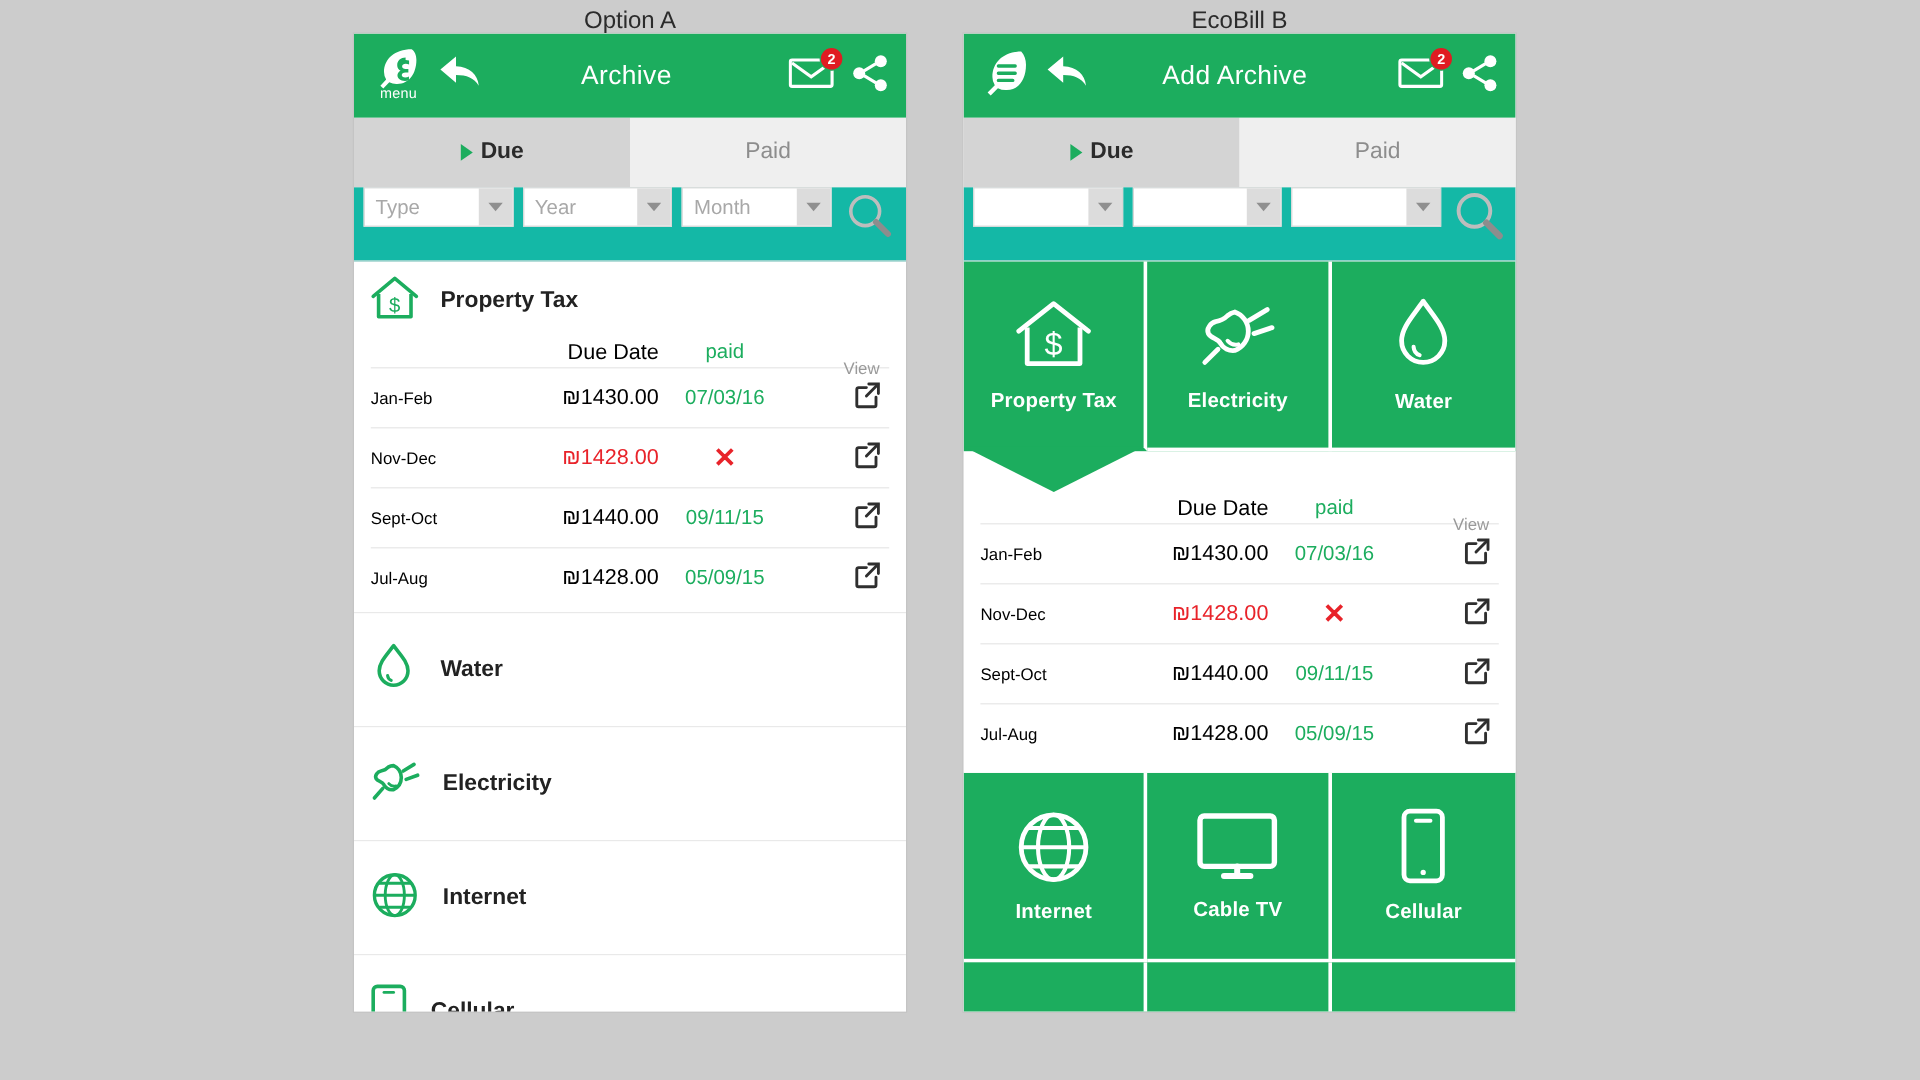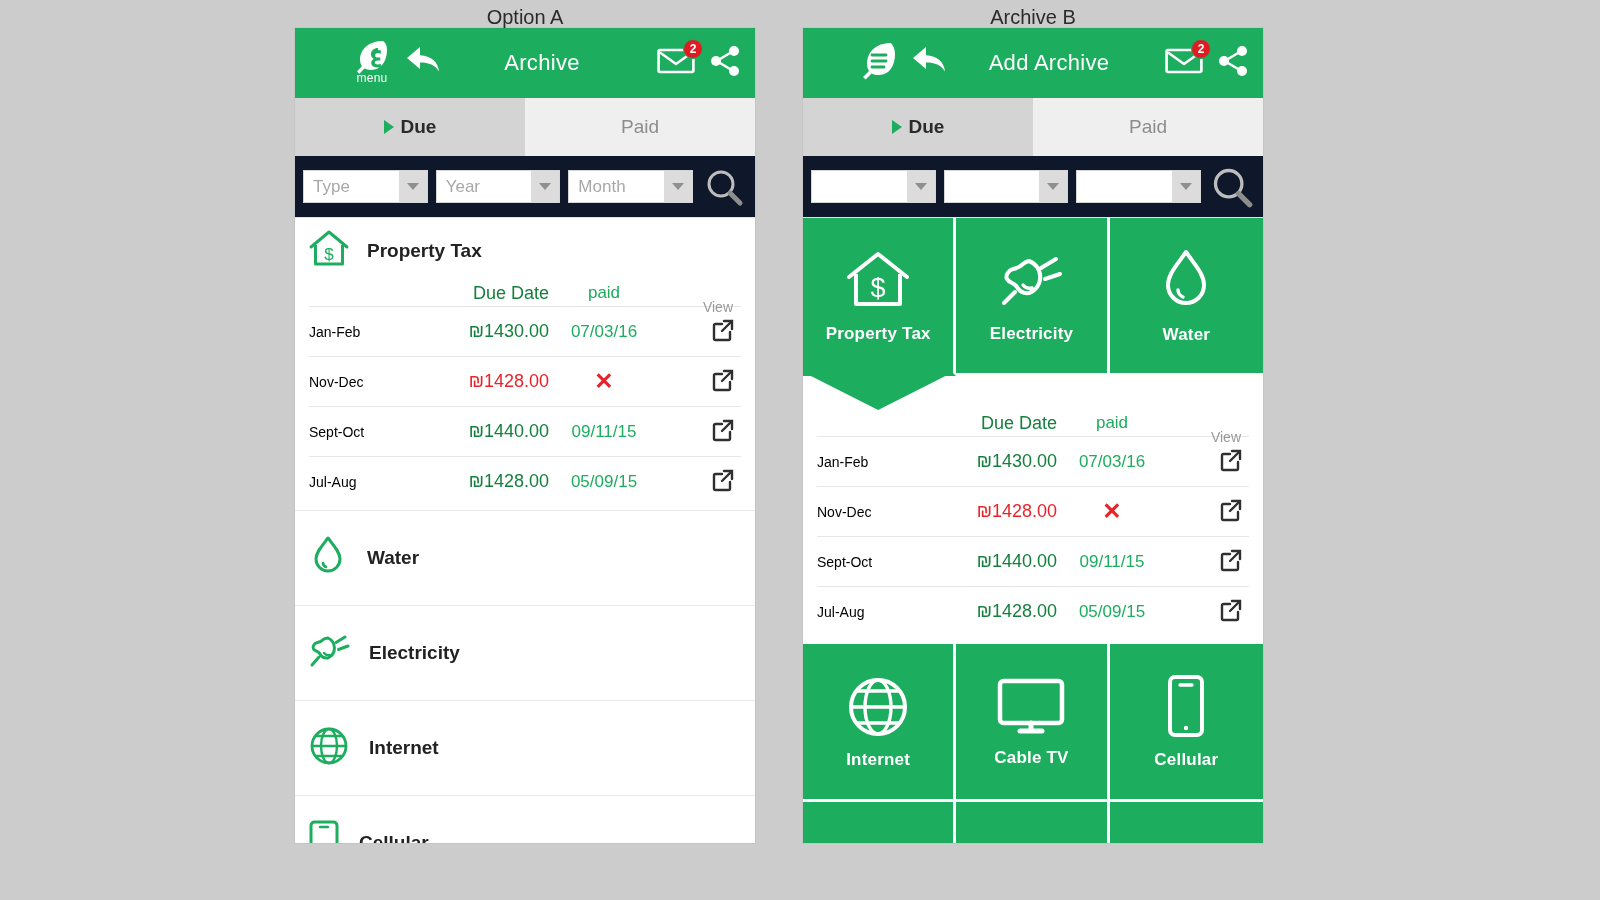--- a/index.html
+++ b/index.html
@@ -37,21 +37,21 @@
 
   
   .appbar {
     position: relative;
     height: 70px;
     background: #1cad5e;
     display: flex;
     align-items: center;
     padding: 0 14px;
   }
-  .appbar-left { display: flex; align-items: center; gap: 6px; margin-left: 40px; }
+  .appbar-left { display: flex; align-items: center; gap: 6px; }
   .logo-wrap { position: relative; width: 46px; height: 56px;
                display: flex; flex-direction: column; align-items: center;
                justify-content: flex-start; }
   .logo-wrap svg { display: block; }
   .menu-label {
     font-size: 12px; color: #ffffff; line-height: 1;
     margin-top: -5px; letter-spacing: .2px;
   }
   .back-icon { margin-left: 4px; }
   .appbar-title {
@@ -87,23 +87,23 @@
   .tri {
     width: 0; height: 0;
     border-left: 10px solid #1cad5e;
     border-top: 7px solid transparent;
     border-bottom: 7px solid transparent;
   }
 
   
   .filterbar {
     height: 62px;
-    background: #0f172a;
+    background: #14b8a6;
     border-bottom: 1px solid #e3e3e3;
-    display: flex; align-items: center;
+    display: flex; align-items: flex-start;
     padding: 0 8px;
     gap: 8px;
   }
   .select {
     height: 33px;
     display: flex; align-items: stretch;
     border: 1px solid #d6d6d6;
     background: #ffffff;
     flex: 1;
     min-width: 0;
@@ -157,21 +157,21 @@
     display: flex; align-items: center;
     height: 26px;
     font-size: 14px; color: #9a9a9a;
   }
   .tr {
     display: flex; align-items: center;
     height: 50px;
     border-top: 1px solid #e7e7e7;
   }
   .c-period { width: 112px; font-size: 14px; color: #000000; }
-  .c-amount { width: 128px; text-align: right; font-size: 18px; color: #15803d; }
+  .c-amount { width: 128px; text-align: right; font-size: 18px; color: #000000; }
   .c-paid   { width: 110px; text-align: center; font-size: 17px; color: #1cad5e; }
   .c-view   { flex: 1; text-align: right; padding-right: 6px; }
   .thead .c-period { width: 112px; }
   .thead .c-amount { width: 128px; text-align: right; }
   .thead .c-paid { width: 110px; text-align: center; }
   .thead .c-view { flex: 1; padding-right: 8px; margin-top: 28px; }
   .overdue .c-amount { color: #e8232a; }
   .xmark {
     color: #e8232a; font-size: 23px; font-weight: bold;
     line-height: 1;
@@ -207,21 +207,21 @@
 
   .tileblock-bottom { margin-top: 0; }
   .table-b { padding: 0 14px 8px 14px; background: #fff; position: relative; z-index: 1; }
 </style>
 </head>
 <body>
 
 <div class="stage">
 
   <div class="option-caption" id="caption-a">Option A</div>
-  <div class="option-caption" id="caption-b">Archive B</div>
+  <div class="option-caption" id="caption-b">EcoBill B</div>
 
   <div class="phone" id="phone-a">
 
     <div class="appbar">
       <div class="appbar-left">
         <div class="logo-wrap">
           <svg width="42" height="42" viewBox="0 0 42 42" aria-hidden="true">
             <path d="M32 6C18 6 9 14 9 25a12 12 0 0 0 1.8 6.3L6 36.5l2.4 2.3 5-5.2A13 13 0 0 0 20 35c10 0 16-9 16-20 0-4-1.4-7.5-4-9z" fill="#ffffff"></path>
             <path d="M27 13c-4 0-7 2.6-7 6.3 0 2 1 3.6 2.8 4.6-1.6.8-2.6 2.2-2.6 3.9 0 2.8 2.6 4.7 6.2 4.7 1.3 0 2.5-.2 3.4-.6v-3.2c-.9.5-2 .8-3.1.8-1.8 0-2.9-.8-2.9-2 0-1.3 1.2-2.1 3.1-2.1h2.4v-2.9h-2.3c-1.8 0-2.9-.8-2.9-2.1 0-1.4 1.2-2.3 3-2.3 1 0 2 .2 2.8.6v-3.2c-.8-.3-1.8-.5-2.9-.5z" fill="#1cad5e"></path>
           </svg>

